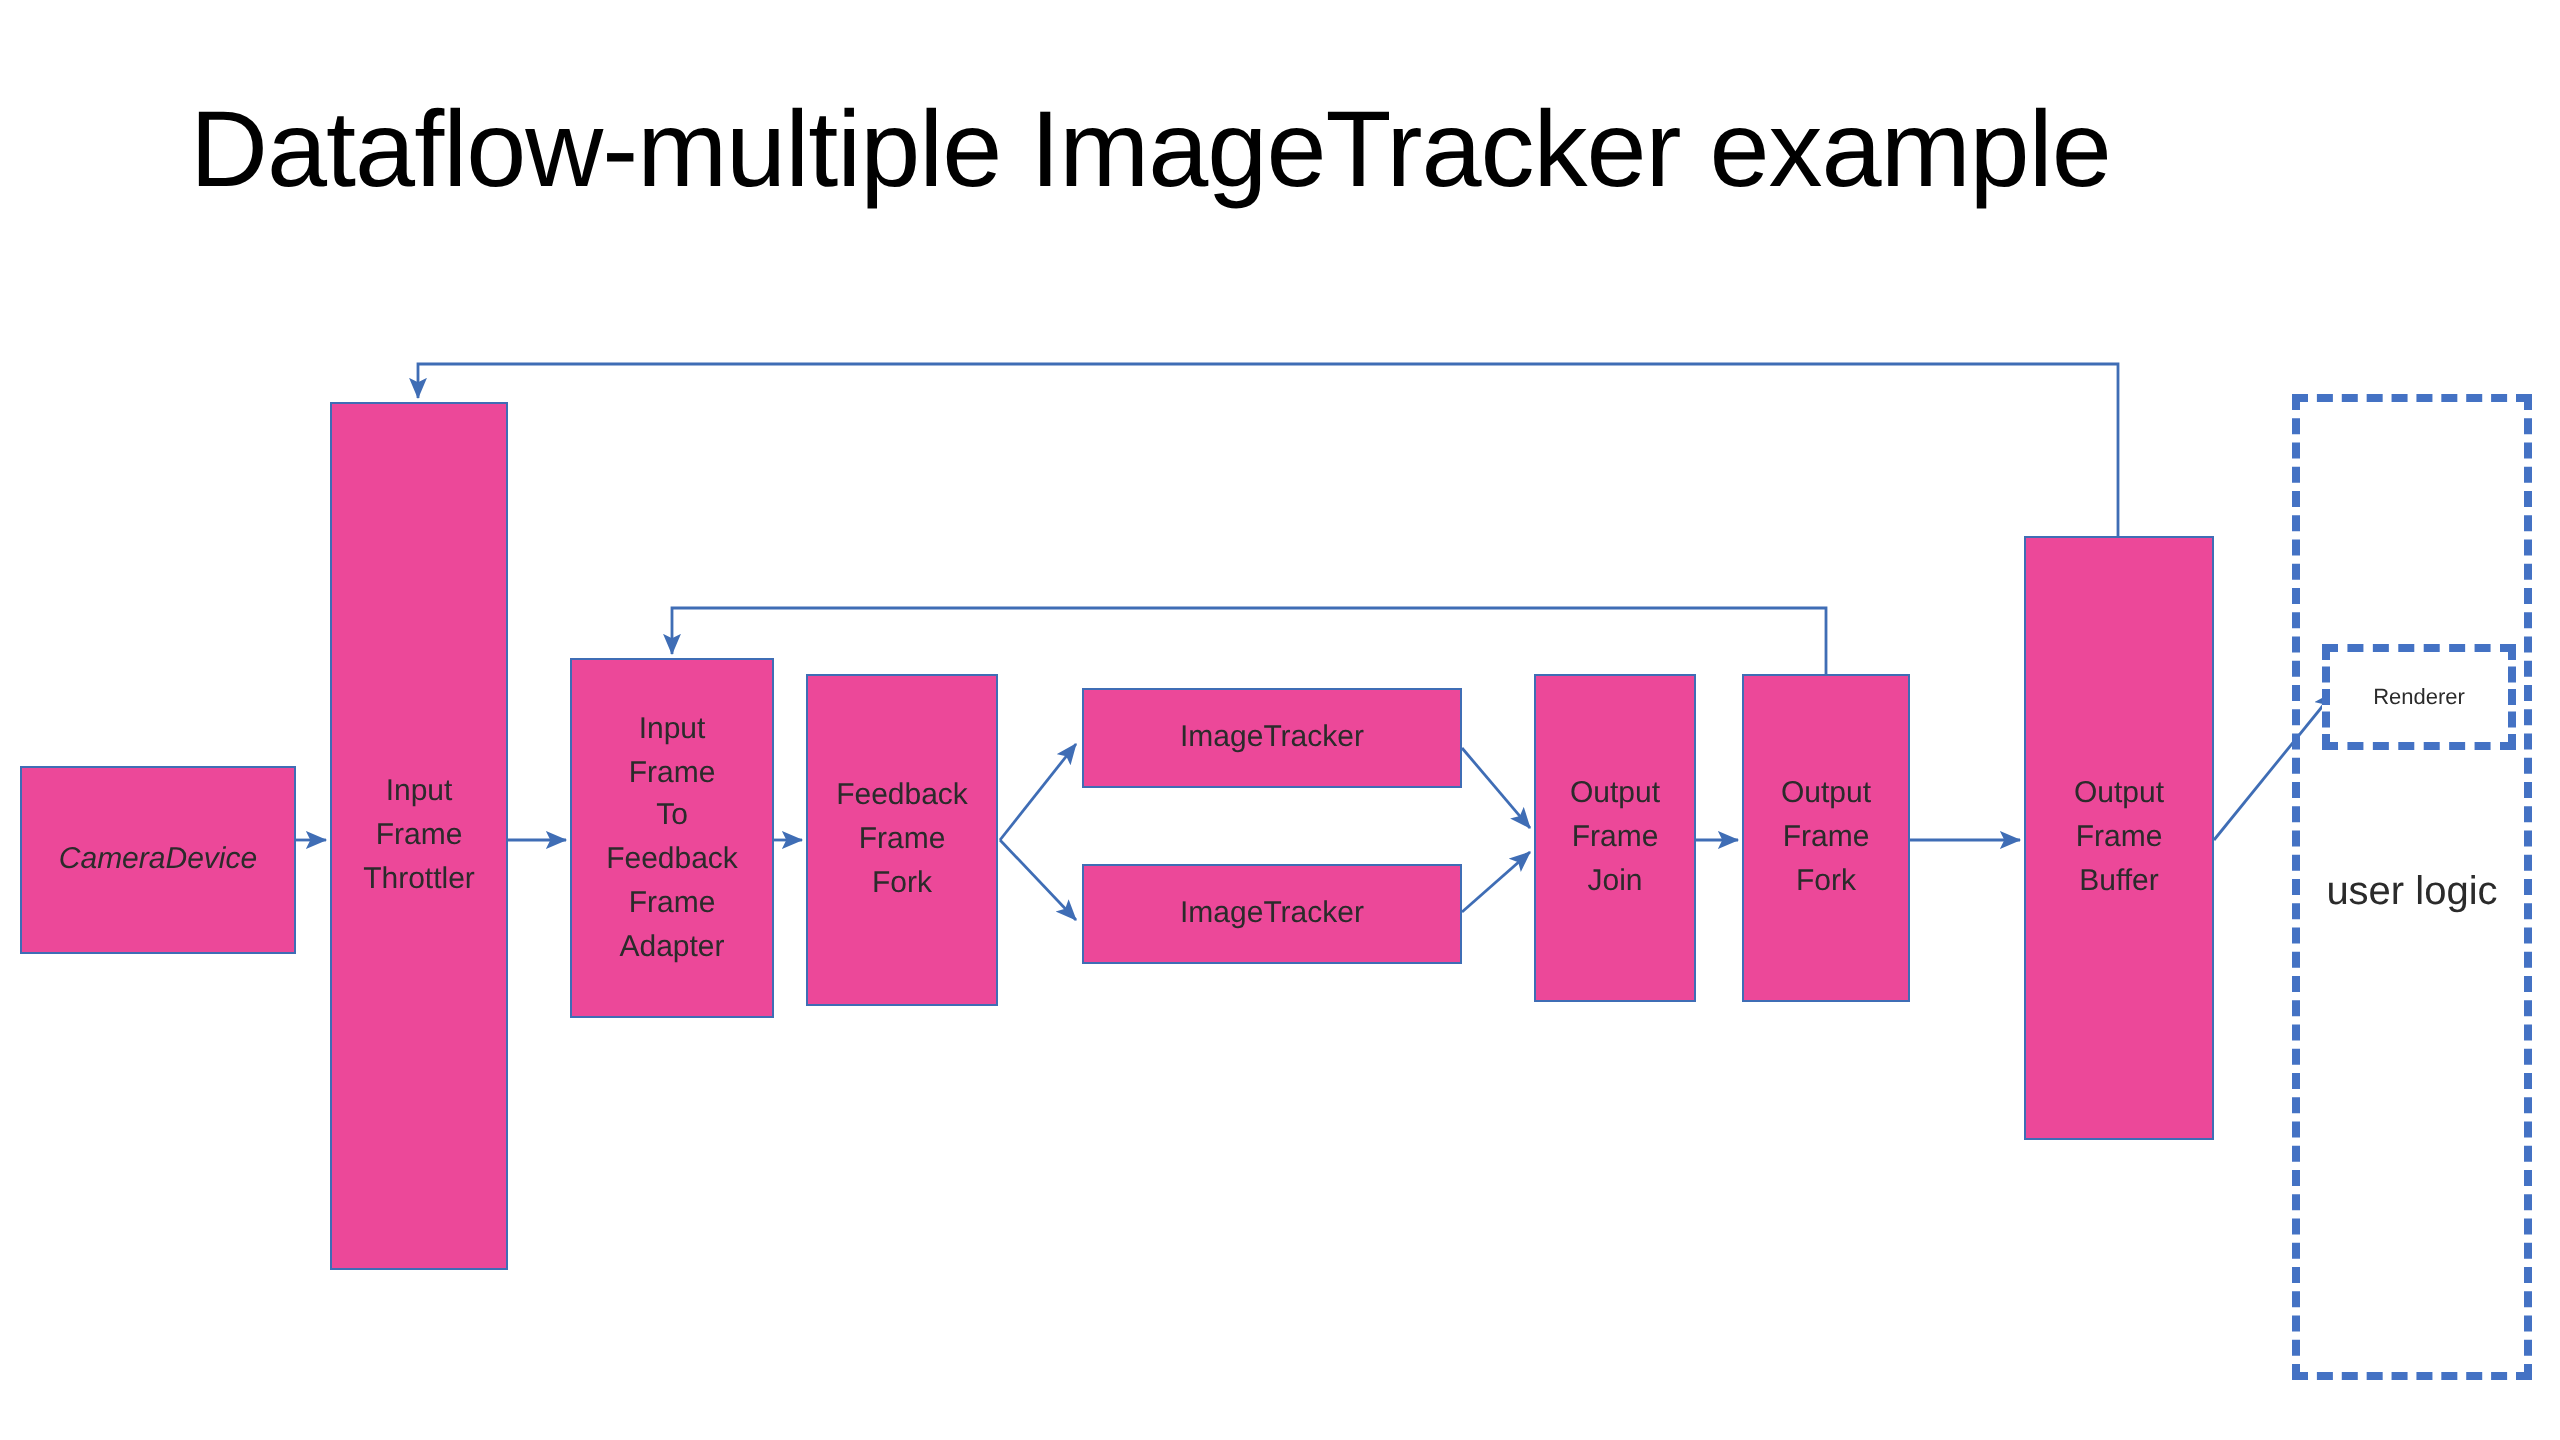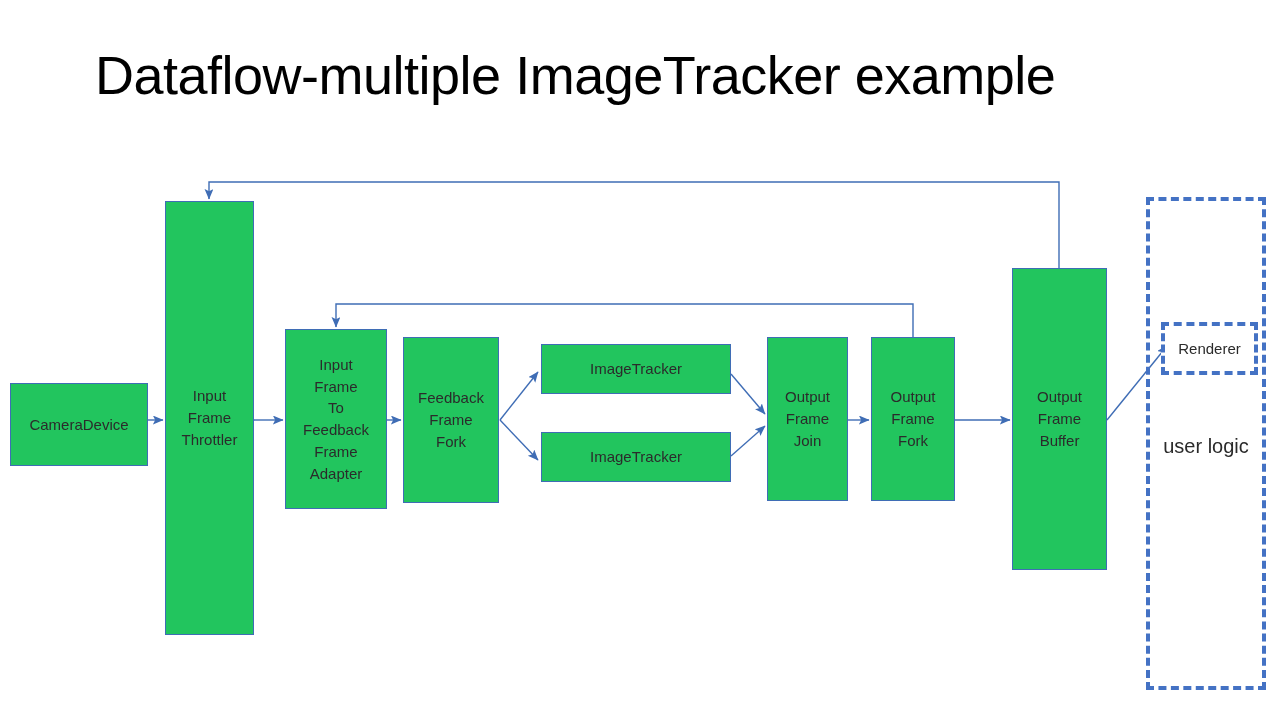--- a/index.html
+++ b/index.html
@@ -31,21 +31,21 @@
     left: 0;
     top: 0;
     width: 1280px;
     height: 720px;
     pointer-events: none;
   }
   .node {
     position: absolute;
     box-sizing: border-box;
     border: 1.3px solid #3f6db5;
-    background: #22c55e;
+    background: #ec4899;
     display: flex;
     align-items: center;
     justify-content: center;
     text-align: center;
     color: #2b2b2b;
     font-size: 15px;
     line-height: 1.45;
     font-family: "Liberation Sans", sans-serif;
   }
   .node span { display: block; width: 100%; }
@@ -58,21 +58,21 @@
   .dashed-node {
     position: absolute;
     box-sizing: border-box;
     border: 4px dashed #4472c4;
     background: #ffffff;
     display: flex;
     align-items: center;
     justify-content: center;
     text-align: center;
     color: #2b2b2b;
-    font-size: 15px;
+    font-size: 11px;
     font-family: "Liberation Sans", sans-serif;
   }
   .group-label {
     position: absolute;
     text-align: center;
     color: #2b2b2b;
     font-size: 20px;
     font-family: "Liberation Sans", sans-serif;
   }
 </style>
@@ -114,21 +114,21 @@
 
       <path d="M1059,268 L1059,182 L209,182 L209,199" marker-end="url(#arw)"></path>
 
       <path d="M913,337 L913,304 L336,304 L336,327" marker-end="url(#arw)"></path>
     </g>
   </svg>
 
   <div class="dashed-group" style="left:1146px; top:197px; width:120px; height:493px;"></div>
   <div class="group-label" style="left:1146px; top:435px; width:120px;">user logic</div>
 
-  <div class="node" style="left:10px; top:383px; width:138px; height:83px;">
+  <div class="node" style="left:10px; top:383px; width:138px; height:94px;font-style:italic;">
     <span>CameraDevice</span>
   </div>
 
   <div class="node" style="left:165px; top:201px; width:89px; height:434px;">
     <span>Input<br>Frame<br>Throttler</span>
   </div>
 
   <div class="node" style="left:285px; top:329px; width:102px; height:180px;">
     <span>Input<br>Frame<br>To<br>Feedback<br>Frame<br>Adapter</span>
   </div>

